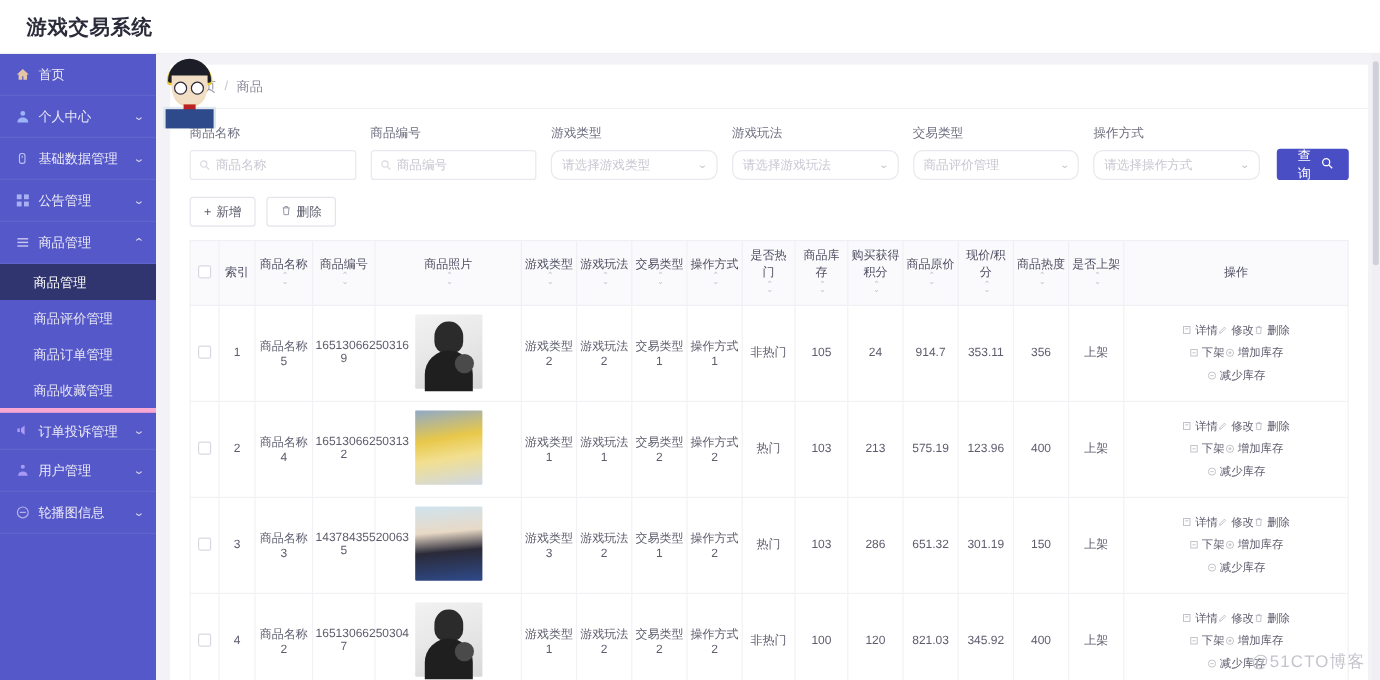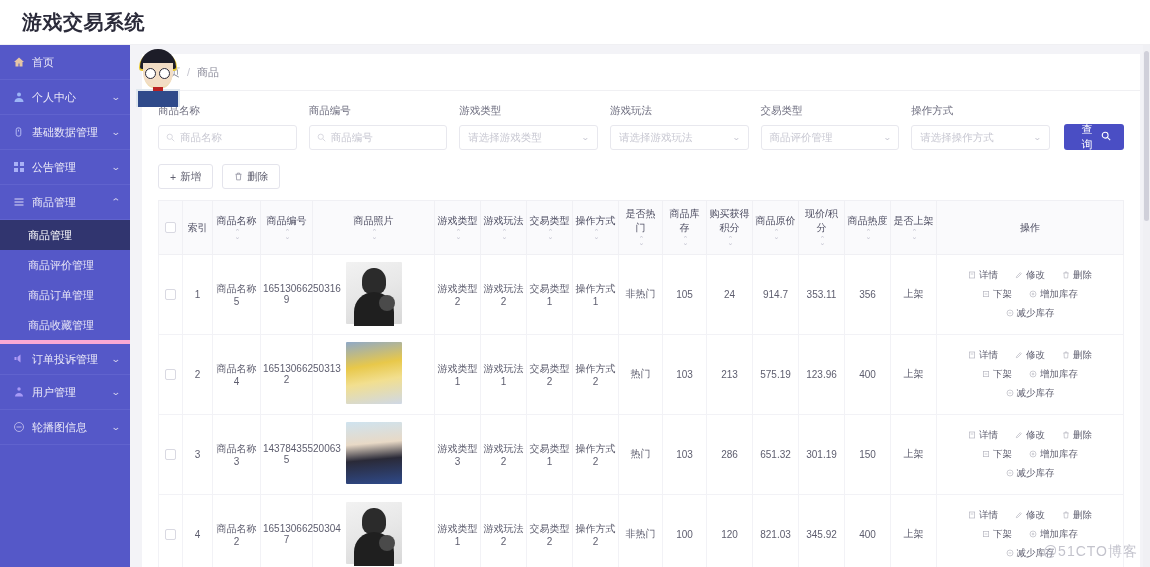--- a/index.html
+++ b/index.html
@@ -13,21 +13,21 @@
 
   
   .topbar {
     height: 45px; width: 100%;
     background: #ffffff;
     display: flex; align-items: center;
     justify-content: space-between;
     padding: 0 20px 0 22px;
     border-bottom: 1px solid #f0f0f3;
   }
-  .brand { font-size: 20px; font-weight: bold; color: #2b2b3a; letter-spacing: .5px; }
+  .brand { font-size: 17px; font-weight: bold; color: #2b2b3a; letter-spacing: .5px; }
   .topbar-right { display: flex; align-items: center; gap: 20px; }
   .topbar-right span { font-size: 11.5px; color: #5a5f8e; }
   .topbar-right a { font-size: 11.5px; color: #5a5f8e; text-decoration: none; cursor: pointer; }
 
   
   .body-wrap { display: flex; height: 522px; }
 
   
   .sidebar {
     width: 130px; min-width: 130px;
@@ -97,21 +97,21 @@
   .filter-field.last { margin-right: 14px; }
   .filter-label { font-size: 10.5px; color: #6f6f80; margin-bottom: 7px; display: block; }
   .filter-input {
     height: 25px; border: 1px solid #e8e8ee; border-radius: 3px;
     display: flex; align-items: center; padding: 0 7px;
     background: #fff;
   }
   .filter-input .ph { font-size: 10.5px; color: #c8c8d2; }
   .filter-input .mag { margin-right: 5px; display: inline-flex; opacity: .55; }
   .filter-select {
-    height: 25px; border: 1px solid #e8e8ee; border-radius: 3px;
+    height: 25px; border: 1px solid #e8e8ee; border-radius: 8px;
     display: flex; align-items: center; justify-content: space-between;
     padding: 0 8px; background: #fff;
   }
   .filter-select .ph { font-size: 10.5px; color: #c8c8d2; }
   .filter-select .caret { font-size: 8px; color: #c8c8d2; transform: scaleX(1.3); }
   .btn-query {
     background: #4a4ec4; color: #fff; border: none; border-radius: 3px;
     height: 26px; padding: 0 13px; font-size: 11px; cursor: pointer;
     display: inline-flex; align-items: center; gap: 4px;
     font-family: inherit;
@@ -152,21 +152,21 @@
     width: 11px; height: 11px; border: 1px solid #d9d9e2; border-radius: 2px;
     display: inline-block; background: #fff; cursor: pointer; vertical-align: middle;
   }
   .thumb {
     width: 56px; height: 62px; object-fit: cover; display: inline-block;
     border-radius: 1px; background: #ddd;
   }
 
   
   .ops { display: flex; flex-direction: column; align-items: center; gap: 6px; padding: 3px 0; }
-  .ops-row { display: flex; justify-content: flex-end; gap: 17px; }
+  .ops-row { display: flex; justify-content: flex-end; }
   .op {
     font-size: 9.5px; color: #5f5f70; cursor: pointer;
     display: inline-flex; align-items: center; gap: 3px; white-space: nowrap;
   }
   .op .opi { display: inline-flex; opacity: .65; }
 
   
   .watermark {
     position: absolute; right: 12px; bottom: 6px;
     font-size: 14px; color: #b9b9c4; letter-spacing: 1px;

